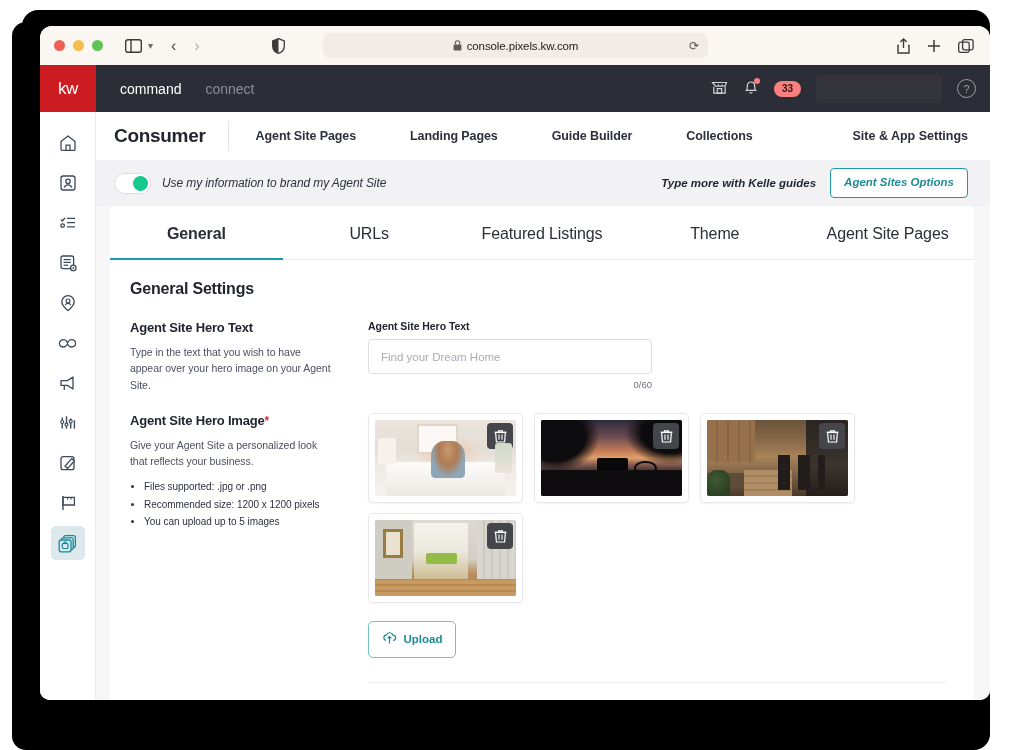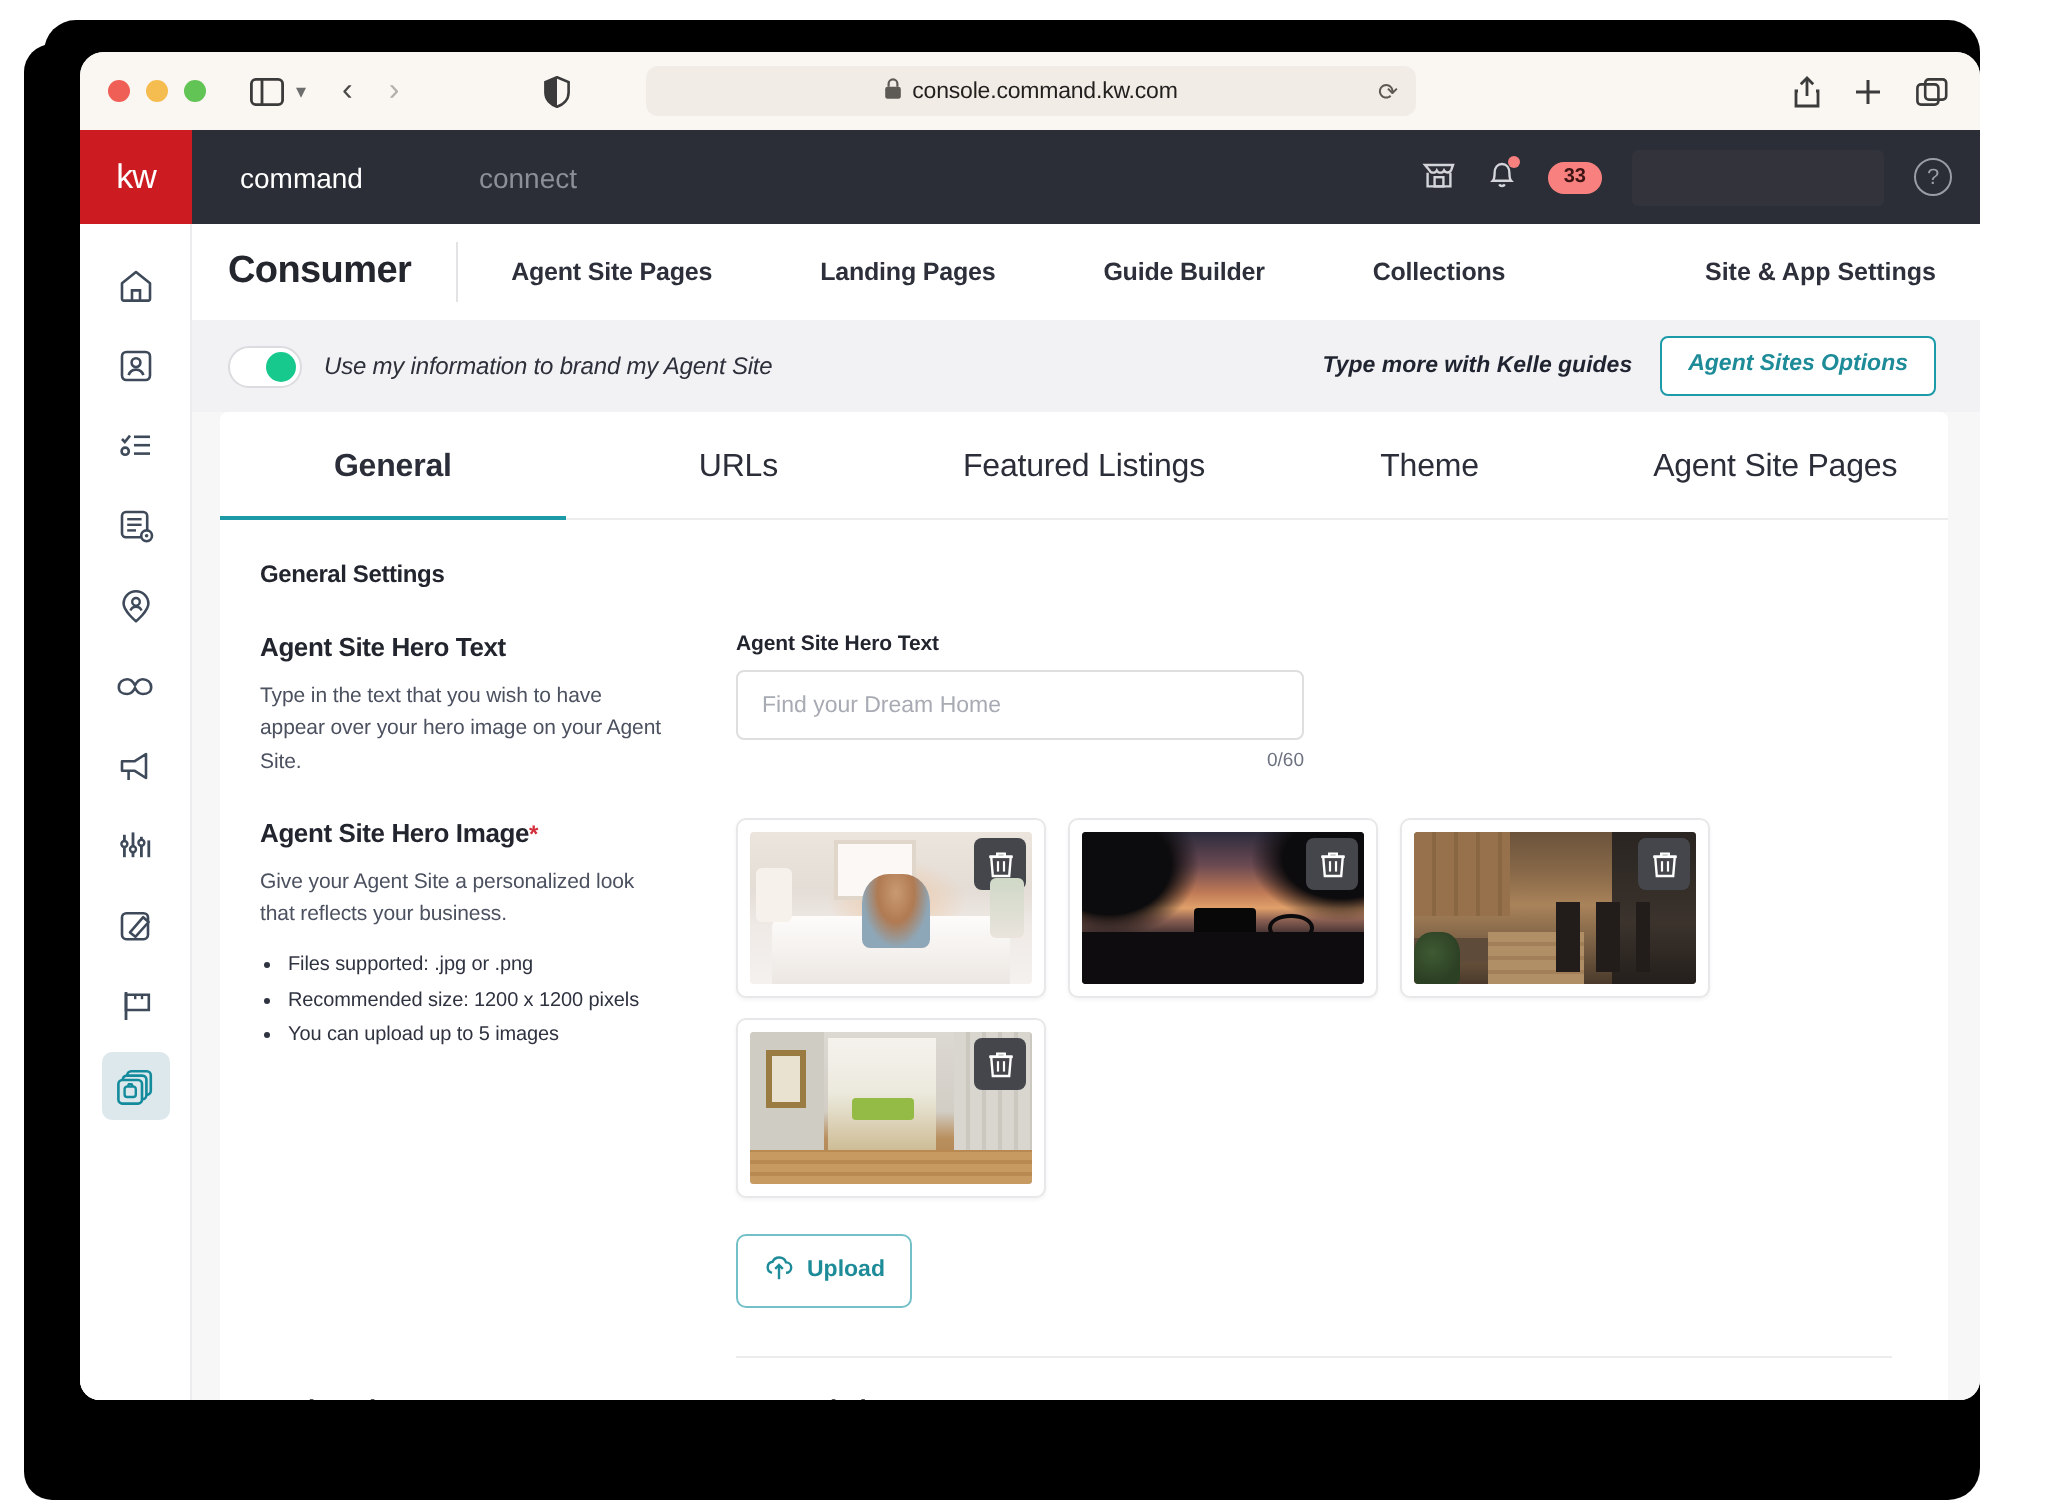--- a/index.html
+++ b/index.html
@@ -101,21 +101,21 @@
     display: flex; align-items: center; justify-content: center;
     color: #fff;
     font-size: 17px;
     letter-spacing: -0.5px;
   }
   .kwnav .brandlinks {
     display: flex; align-items: center; gap: 24px;
     margin-left: 24px;
   }
   .kwnav .brand-a { color: #ffffff; font-size: 14px; }
-  .kwnav .brand-b { color: #8c8f98; font-size: 14px; margin-left: 34px; }
+  .kwnav .brand-b { color: #8c8f98; font-size: 14px; }
   .kwnav-right {
     position: absolute; right: 14px; top: 0; height: 47px;
     display: flex; align-items: center; gap: 15px;
   }
   .badge-33 {
     background: #f8817f;
     color: #3d1414;
     font-size: 10px;
     font-weight: bold;
     border-radius: 10px;
@@ -275,21 +275,21 @@
     background: #1d9aa8;
   }
 
   .content {
     flex: 1;
     padding: 20px 28px 0 20px;
     overflow: hidden;
     position: relative;
   }
   .sect-title {
-    font-size: 12px; font-weight: bold;
+    font-size: 16px; font-weight: bold;
     color: #22252e;
     margin-bottom: 22px;
     letter-spacing: -0.2px;
   }
 
   .row { display: flex; gap: 16px; }
   .col-left { width: 222px; flex-shrink: 0; padding-right: 16px; }
   .col-right { flex: 1; min-width: 0; }
 
   .field-title {
@@ -559,21 +559,21 @@
         </svg>
     </span>
 
     <div class="urlbar">
       <span>
         <svg width="9" height="11" viewBox="0 0 9 11">
             <rect x="0.6" y="4.4" width="7.8" height="6" rx="1.2" fill="#5d5954"></rect>
             <path d="M2.3 4.4 V2.9 A2.2 2.2 0 0 1 6.7 2.9 V4.4" fill="none" stroke="#5d5954" stroke-width="1.1"></path>
           </svg>
       </span>
-      <span class="url-text">console.command.kw.com</span>
+      <span class="url-text">console.pixels.kw.com</span>
       <span class="reload">⟳</span>
     </div>
 
     <div class="tb-right">
       <span class="tb-icon">
         <svg width="13" height="16" viewBox="0 0 13 16">
             <path d="M6.5 1 V10" stroke="#3b3b3b" stroke-width="1.4" fill="none"></path>
             <path d="M3.4 4.1 L6.5 1 L9.6 4.1" stroke="#3b3b3b" stroke-width="1.4" fill="none"></path>
             <path d="M2 7.5 H1 V15 H12 V7.5 H11" stroke="#3b3b3b" stroke-width="1.4" fill="none"></path>
           </svg>

